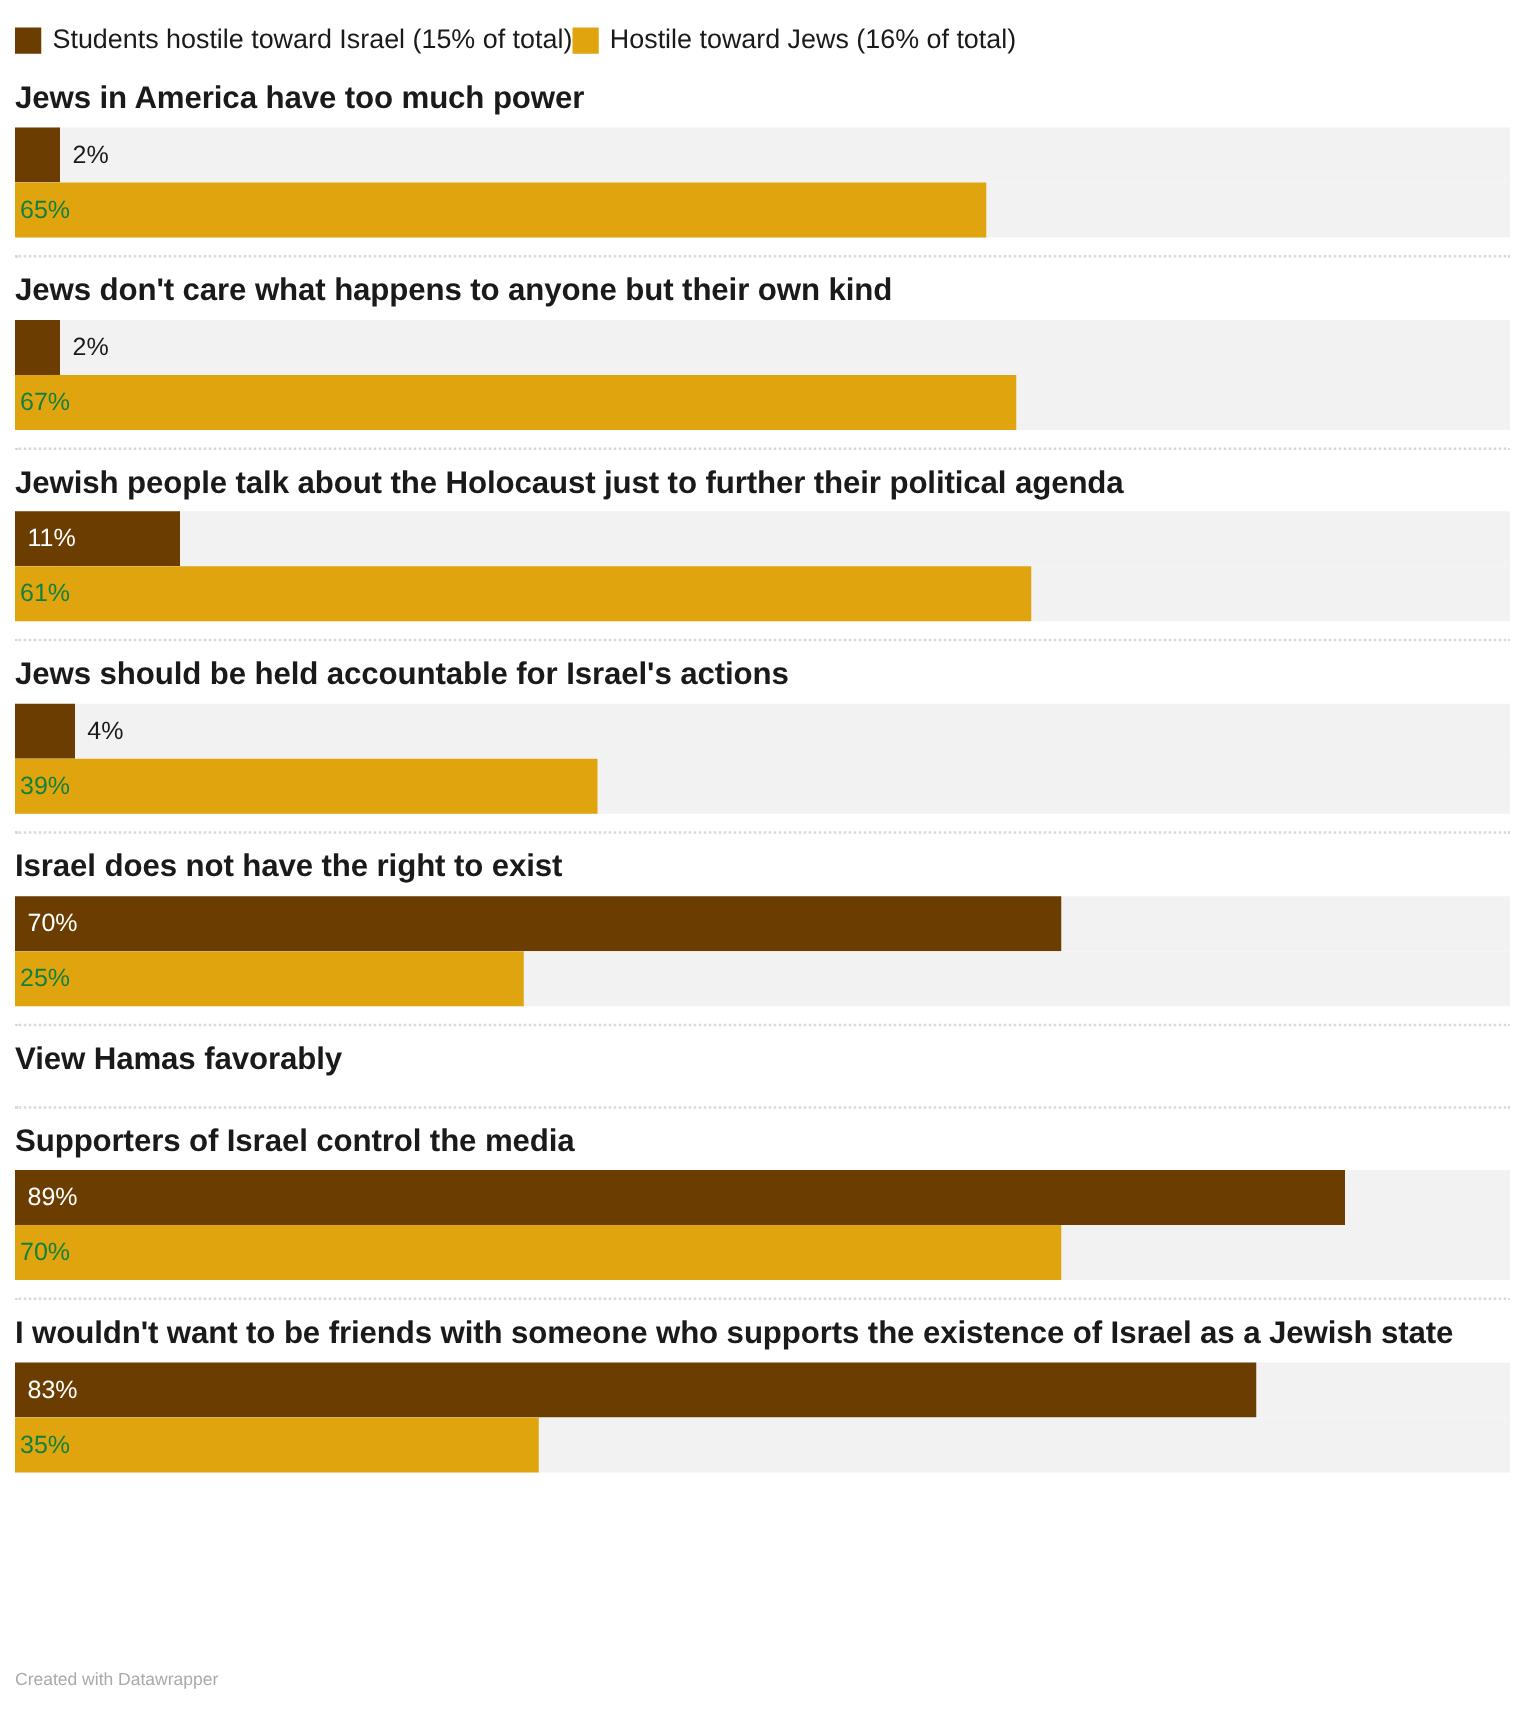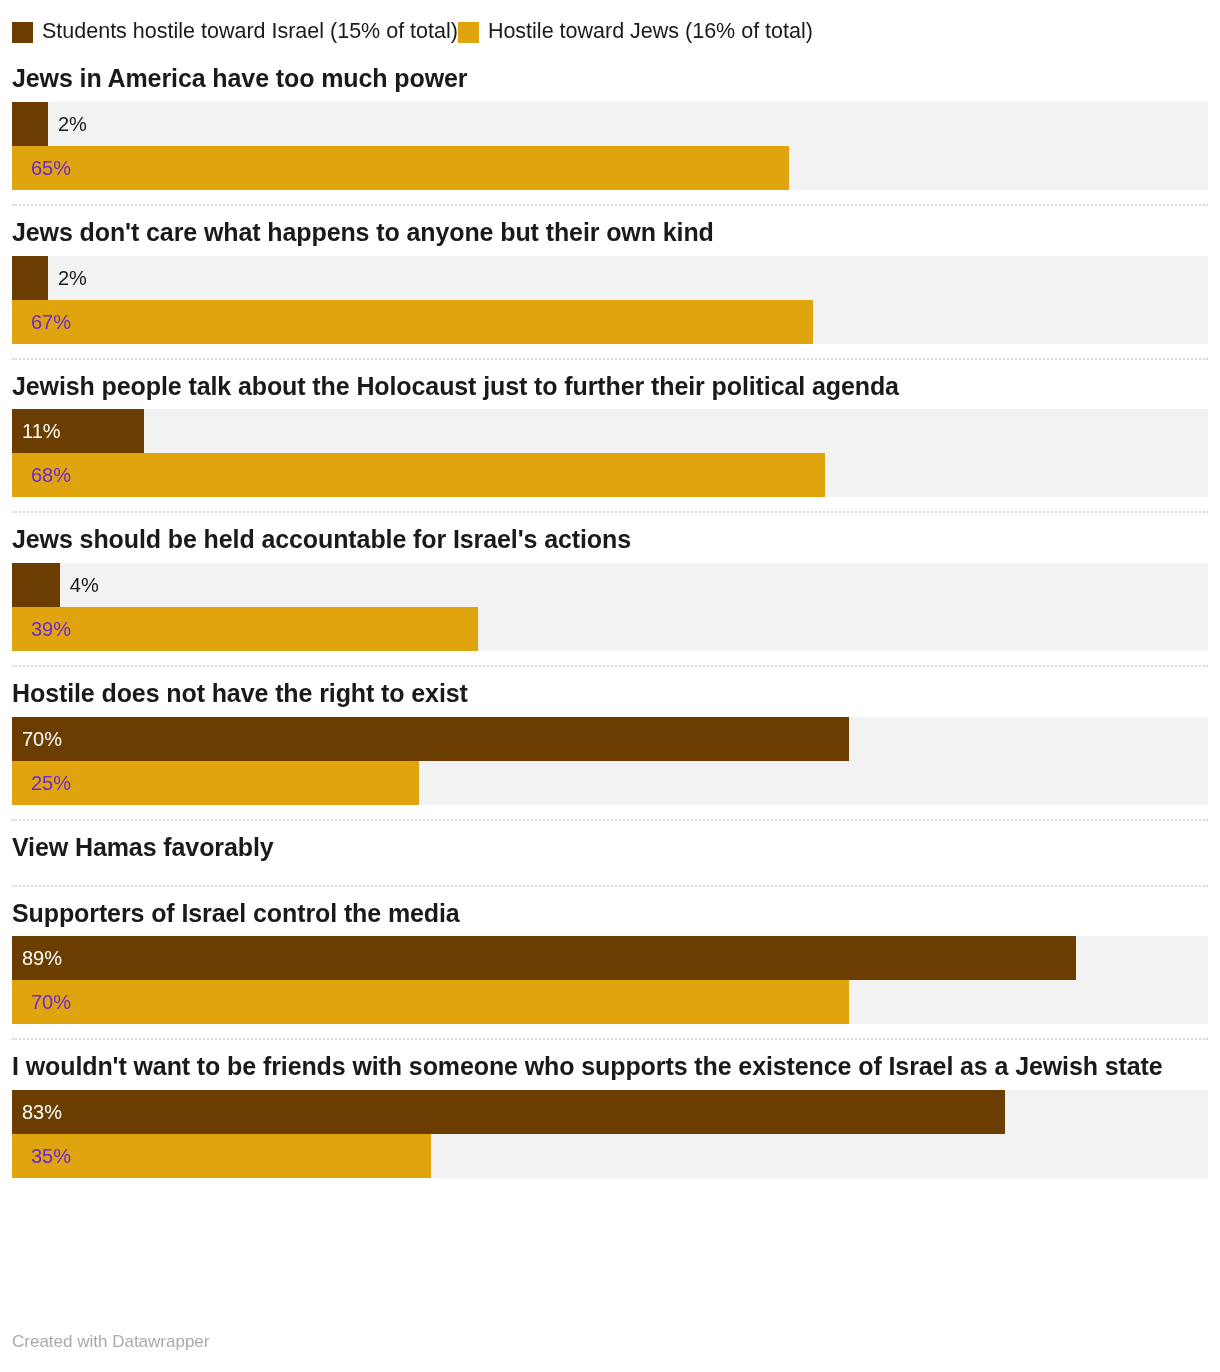--- a/index.html
+++ b/index.html
@@ -85,35 +85,35 @@
     top: 0;
     height: 44px;
     display: flex;
     align-items: center;
     font-size: 20px;
     line-height: 1;
     white-space: nowrap;
     pointer-events: none;
   }
   .bar-value.inside-light { color: #ffffff; left: 10px; }
-  .bar-value.inside-dark  { color: #6d28d9; left: 19px; }
+  .bar-value.inside-dark  { color: #15803d; left: 4px; }
   .bar-value.outside      { color: #1a1a1a; }
 
   .separator {
     height: 0;
     border-top: 2px dotted #d9d9d9;
     margin-top: 14px;
   }
 
   
   .footer {
     position: absolute;
     left: 12px;
     bottom: 22px;
-    font-size: 17px;
+    font-size: 14px;
     color: #aaaaaa;
     line-height: 1;
   }
 </style>
 </head>
 <body>
 
 <div id="chart-root">
 
   <div class="legend">
@@ -158,41 +158,41 @@
       </div>
       <div class="group">
         <div class="group-title">Jewish people talk about the Holocaust just to further their political agenda</div>
         <div class="bars">
           <div class="bar-row">
             <div class="bar-fill brown" style="width: 131.56px;"></div>
             <span class="bar-value inside-light">11%</span>
           </div>
           <div class="bar-row">
             <div class="bar-fill gold" style="width: 813.28px;"></div>
-            <span class="bar-value inside-dark">68%</span>
+            <span class="bar-value inside-dark">61%</span>
           </div>
         </div>
         <div class="separator"></div>
       </div>
       <div class="group">
         <div class="group-title">Jews should be held accountable for Israel's actions</div>
         <div class="bars">
           <div class="bar-row">
             <div class="bar-fill brown" style="width: 47.84px;"></div>
             <span class="bar-value outside" style="left: 57.84px;">4%</span>
           </div>
           <div class="bar-row">
             <div class="bar-fill gold" style="width: 466.44px;"></div>
             <span class="bar-value inside-dark">39%</span>
           </div>
         </div>
         <div class="separator"></div>
       </div>
       <div class="group">
-        <div class="group-title">Hostile does not have the right to exist</div>
+        <div class="group-title">Israel does not have the right to exist</div>
         <div class="bars">
           <div class="bar-row">
             <div class="bar-fill brown" style="width: 837.2px;"></div>
             <span class="bar-value inside-light">70%</span>
           </div>
           <div class="bar-row">
             <div class="bar-fill gold" style="width: 406.64px;"></div>
             <span class="bar-value inside-dark">25%</span>
           </div>
         </div>

